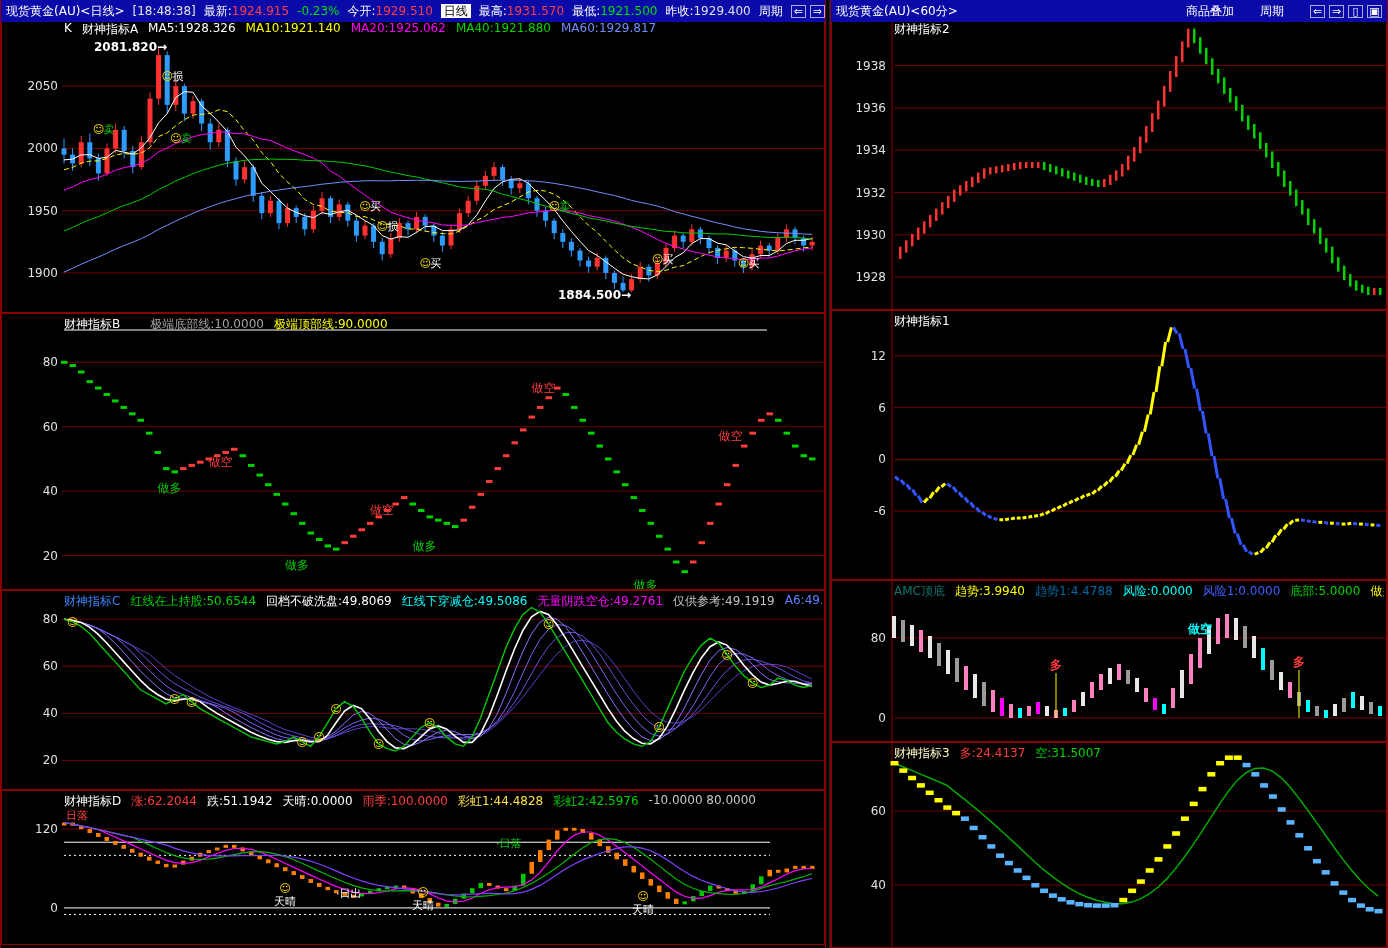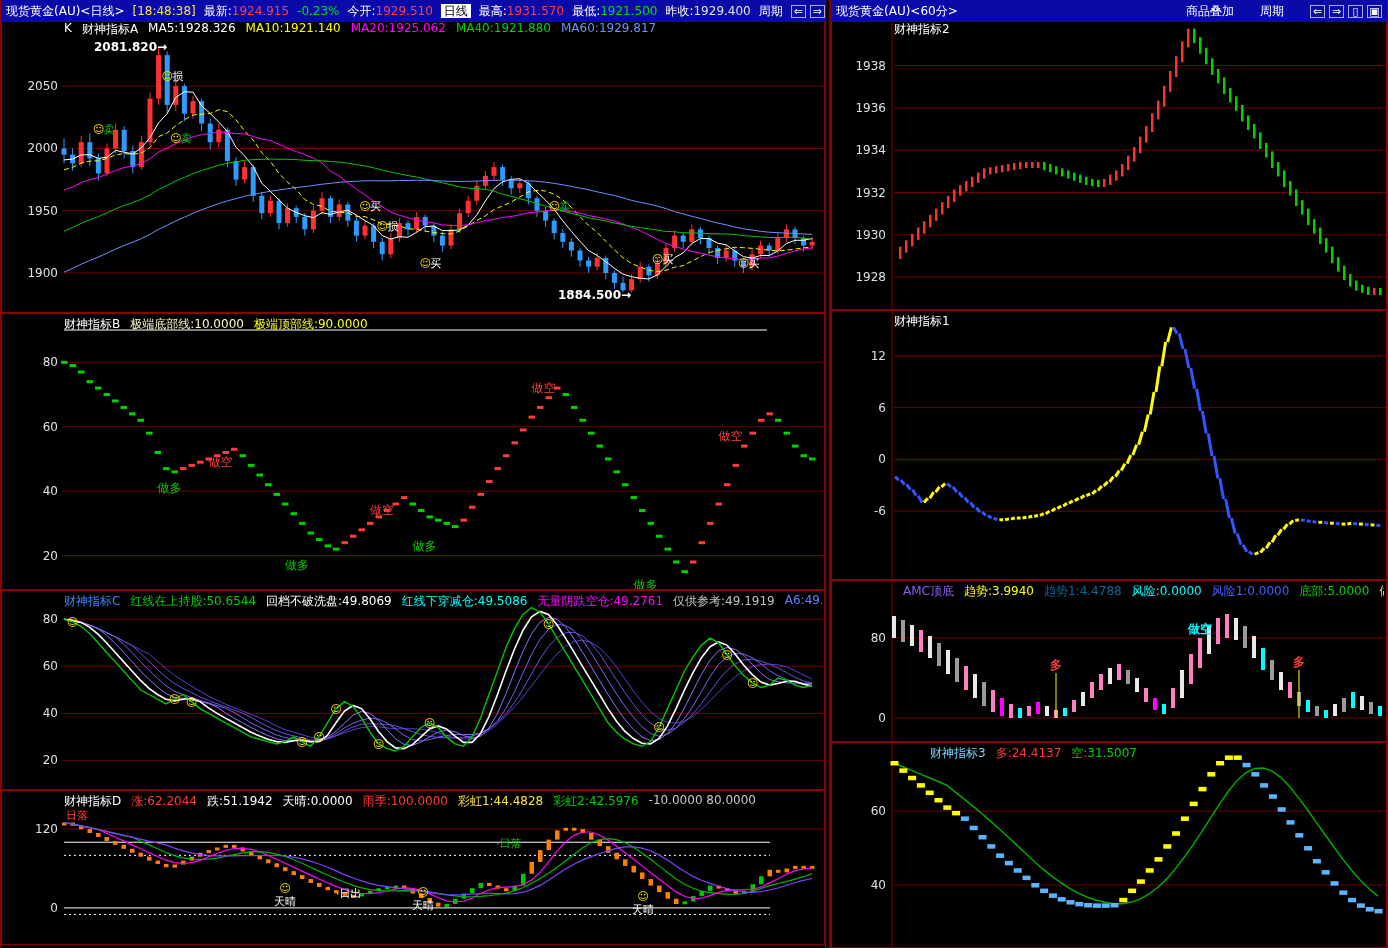--- a/index.html
+++ b/index.html
@@ -8,21 +8,21 @@
   #app { position:absolute; inset:0; width:1388px; height:948px; background:#000; }
   .window { position:absolute; top:0; height:948px; background:#000; }
   #left  { left:0; width:826px; border-left:1px solid #8b0000; border-right:1px solid #8b0000; }
   #divider { position:absolute; left:826px; top:0; width:4px; height:948px; background:#0a0a0a; border-right:1px solid #222; }
   #right { left:830px; width:558px; border-left:1px solid #8b0000; border-right:1px solid #8b0000; }
   .titlebar { position:absolute; top:0; left:0; right:0; height:22px; background:#0a0aa8;
               color:#fff; font-size:12px; line-height:18px; display:flex; align-items:center;
               gap:8px; padding:0 5px; white-space:nowrap; overflow:hidden; z-index:5; }
   .titlebar i { font-style:normal; }
   .lbl { color:#ffffff; }
-  .c-red { color:#ff4040; } .c-green { color:#00e000; } .c-yellow { color:#fde047; } .c-gray { color:#e0e0e0; }
+  .c-red { color:#ff4040; } .c-green { color:#00e000; } .c-yellow { color:#e5e5e5; } .c-gray { color:#e0e0e0; }
   .tb-btn { background:#fff; color:#000; padding:0 3px; height:14px; line-height:14px; font-size:12px; cursor:default; }
   .tb-icons { margin-left:auto; display:flex; gap:4px; }
   .tb-right { margin-left:auto; display:flex; gap:26px; align-items:center; }
   .tb-icon { display:inline-block; min-width:15px; text-align:center; font-size:11px; color:#fff;
              border:1px solid rgba(255,255,255,.65); height:13px; line-height:12px; }
   .panel { position:absolute; left:0; right:0; border:1px solid #8b0000; background:#000; overflow:hidden; }
   .panel svg { display:block; position:relative; z-index:1; }
   .panel-header { position:absolute; top:2px; left:62px; right:2px; font-size:12px; display:flex; gap:10px;
                   white-space:nowrap; overflow:hidden; z-index:2; pointer-events:none; }
   #pk { top:18px; height:295px; }
@@ -275,21 +275,21 @@
           <text x="660.4" y="244.23206751054852" fill="#ffffff" font-size="11" text-anchor="start">买</text>
           <text x="741.4" y="247.9662447257384" fill="#ffe000" font-size="11" text-anchor="middle">☺</text>
           <text x="746.4" y="247.9662447257384" fill="#ffffff" font-size="11" text-anchor="start">买</text>
           <text x="92" y="32" fill="#ffffff" font-size="12" text-anchor="start" font-weight="bold">2081.820→</text>
           <text x="556" y="280" fill="#ffffff" font-size="12" text-anchor="start" font-weight="bold">1884.500→</text>
         </svg>
       </div>
     <div class="panel" id="pb">
       <div class="panel-header">
           <span style="color: rgb(255, 255, 255);">财神指标B</span>
-          <span style="color: #fef9c3;">极端底部线:10.0000</span>
+          <span style="color: #a3a3a3; margin-left: 20px;">极端底部线:10.0000</span>
           <span style="color: rgb(255, 255, 0);">极端顶部线:90.0000</span>
         </div>
     <svg width="826" height="277">
           <line x1="60" y1="241.56976744186045" x2="822" y2="241.56976744186045" stroke="#6e0000" stroke-width="1"></line>
           <text x="56" y="245.56976744186045" fill="#e0e0e0" font-size="12" text-anchor="end">20</text>
           <line x1="60" y1="177.1511627906977" x2="822" y2="177.1511627906977" stroke="#6e0000" stroke-width="1"></line>
           <text x="56" y="181.1511627906977" fill="#e0e0e0" font-size="12" text-anchor="end">40</text>
           <line x1="60" y1="112.73255813953486" x2="822" y2="112.73255813953486" stroke="#6e0000" stroke-width="1"></line>
           <text x="56" y="116.73255813953486" fill="#e0e0e0" font-size="12" text-anchor="end">60</text>
           <line x1="60" y1="48.31395348837208" x2="822" y2="48.31395348837208" stroke="#6e0000" stroke-width="1"></line>
@@ -769,21 +769,21 @@
           <line x1="515.4" y1="213.06709265175718" x2="519.2" y2="212.20447284345047" stroke="#ffff00" stroke-width="3"></line>
           <line x1="521.2" y1="212.20447284345047" x2="525" y2="213.06709265175718" stroke="#3355ff" stroke-width="3"></line>
           <line x1="527" y1="213.06709265175718" x2="530.8" y2="213.06709265175718" stroke="#ffff00" stroke-width="3"></line>
           <line x1="532.8" y1="213.06709265175718" x2="536.5999999999999" y2="213.9297124600639" stroke="#3355ff" stroke-width="3"></line>
           <line x1="538.5999999999999" y1="213.9297124600639" x2="542.4" y2="213.9297124600639" stroke="#ffff00" stroke-width="3"></line>
           <line x1="544.4" y1="213.9297124600639" x2="548.2" y2="214.79233226837061" stroke="#3355ff" stroke-width="3"></line>
         </svg>
       </div>
     <div class="panel" id="r3">
       <div class="panel-header">
-          <span style="color: #8b5cf6; margin-left: 9px;">AMC顶底</span>
+          <span style="color: #0f766e;">AMC顶底</span>
           <span style="color: rgb(255, 255, 0);">趋势:3.9940</span>
           <span style="color: #0369a1;">趋势1:4.4788</span>
           <span style="color: rgb(0, 255, 255);">风险:0.0000</span>
           <span style="color: rgb(64, 96, 255);">风险1:0.0000</span>
           <span style="color: rgb(0, 210, 0);">底部:5.0000</span>
           <span style="color: rgb(255, 255, 0);">做多:0.0000</span>
         </div>
     <svg width="558" height="162">
           <line x1="62" y1="137" x2="556" y2="137" stroke="#6e0000" stroke-width="1"></line>
           <text x="54" y="141" fill="#e0e0e0" font-size="12" text-anchor="end">0</text>
@@ -847,21 +847,21 @@
           <rect x="546" y="125" width="4" height="10" fill="#00ffff"></rect>
           <line x1="224" y1="92" x2="224" y2="137" stroke="#ffff00" stroke-width="1"></line>
           <text x="224" y="88" fill="#ff3c3c" font-size="12" text-anchor="middle" font-weight="bold">多</text>
           <text x="368" y="52" fill="#00ffff" font-size="12" text-anchor="middle" font-weight="bold">做空</text>
           <line x1="467" y1="89" x2="467" y2="137" stroke="#ffff00" stroke-width="1"></line>
           <text x="467" y="85" fill="#ff3c3c" font-size="12" text-anchor="middle" font-weight="bold">多</text>
         </svg>
       </div>
     <div class="panel" id="r4">
       <div class="panel-header">
-          <span style="color: #7dd3fc; margin-left: 36px;">财神指标3</span>
+          <span style="color: #fef9c3;">财神指标3</span>
           <span style="color: rgb(255, 60, 60); text-align: right;">多:24.4137</span>
           <span style="color: rgb(0, 210, 0);">空:31.5007</span>
         </div>
     <svg width="558" height="206">
           <line x1="62" y1="142.01795332136447" x2="556" y2="142.01795332136447" stroke="#6e0000" stroke-width="1"></line>
           <text x="54" y="146.01795332136447" fill="#e0e0e0" font-size="12" text-anchor="end">40</text>
           <line x1="62" y1="68.05026929982049" x2="556" y2="68.05026929982049" stroke="#6e0000" stroke-width="1"></line>
           <text x="54" y="72.05026929982049" fill="#e0e0e0" font-size="12" text-anchor="end">60</text>
           <line x1="60" y1="0" x2="60" y2="206" stroke="#8b0000" stroke-width="1"></line>
           <polyline points="62.0,20.0 70.8,23.7 79.6,27.4 88.4,31.1 97.2,34.8 106.0,38.5 114.8,42.2 123.6,49.3 132.4,56.2 141.2,63.3 150.0,70.7 158.8,78.4 167.6,86.3 176.4,94.2 185.2,102.4 194.0,110.8 202.8,119.0 211.6,126.7 220.4,133.7 229.2,140.0 238.0,145.6 246.8,150.4 255.6,154.3 264.4,157.2 273.2,159.3 282.0,160.7 290.8,160.8 299.6,159.1 308.4,155.9 317.2,150.9 326.0,144.3 334.8,135.9 343.6,125.6 352.4,114.0 361.2,101.6 370.0,88.4 378.8,74.7 387.6,60.9 396.4,48.2 405.2,37.4 414.0,29.7 422.8,25.5 431.6,25.0 440.4,28.2 449.2,34.8 458.0,44.0 466.8,55.1 475.6,67.0 484.4,79.4 493.2,91.8 502.0,104.2 510.8,116.1 519.6,127.2 528.4,137.3 537.2,146.0 546.0,153.1" fill="none" stroke="#00aa00" stroke-width="1.5"></polyline>

